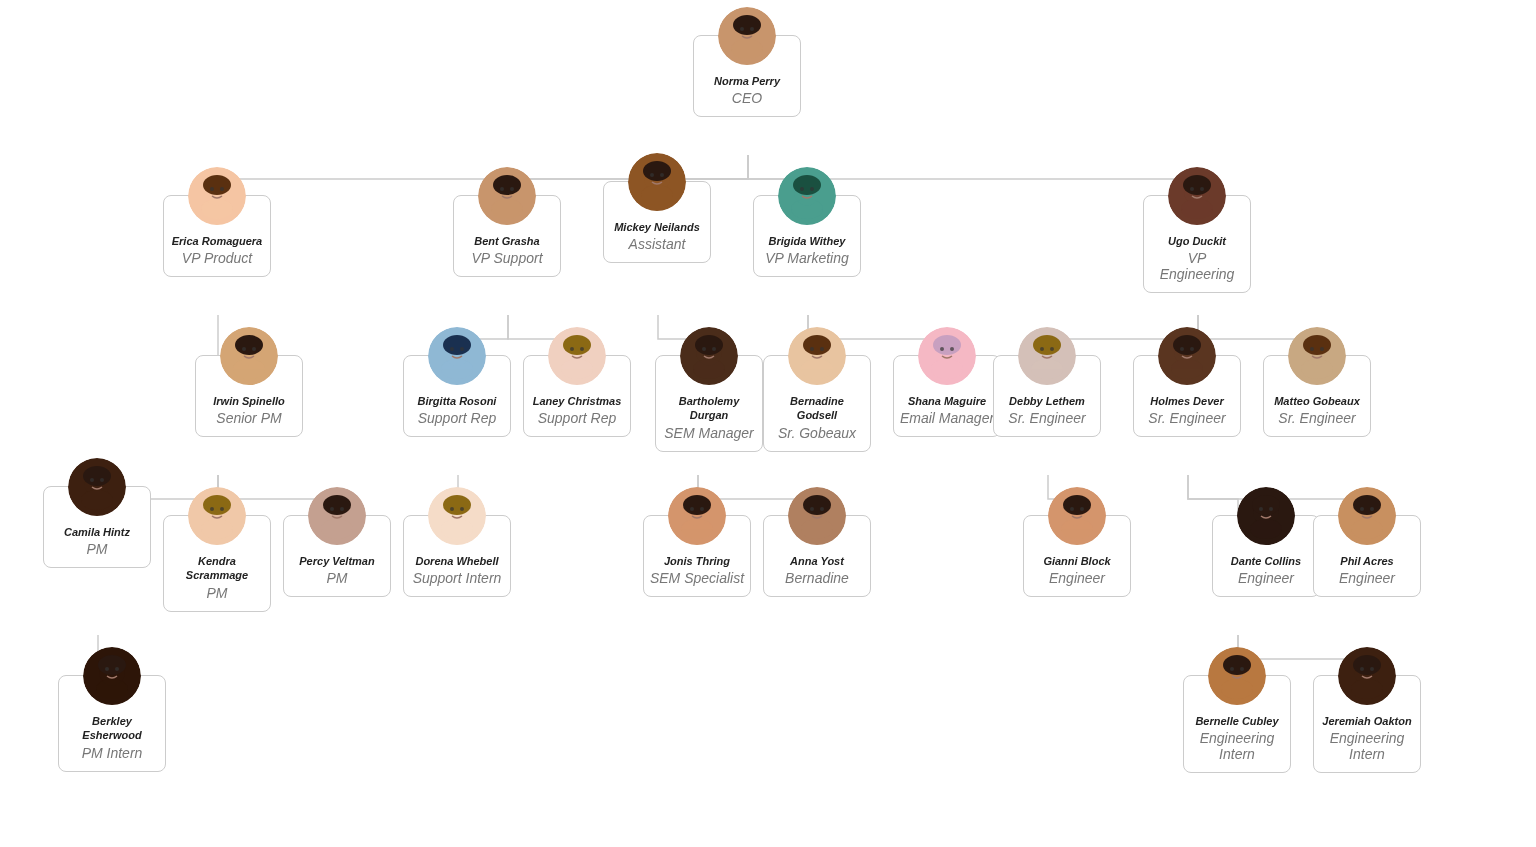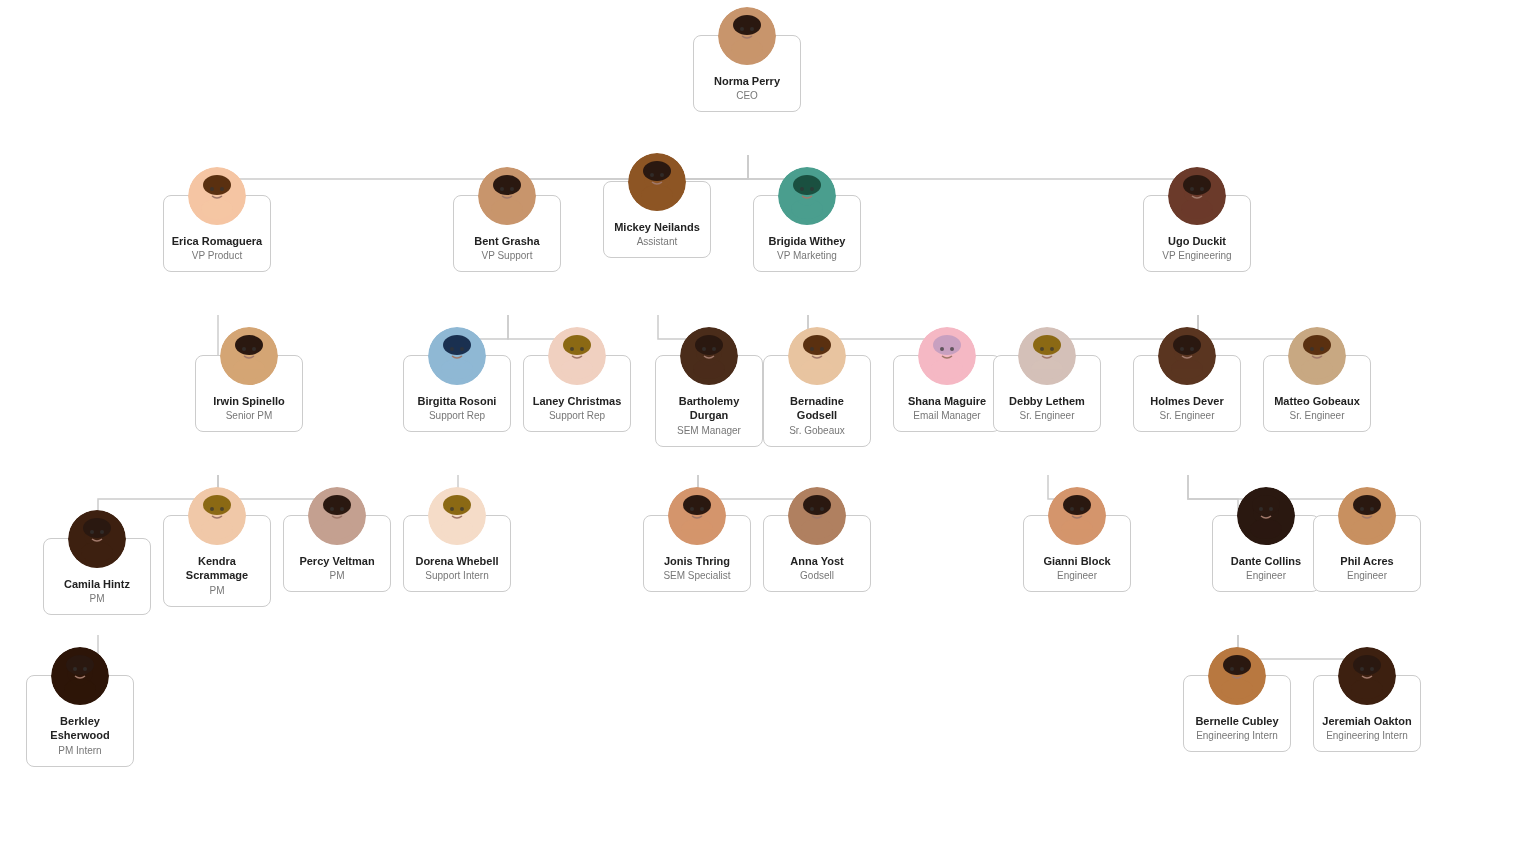--- a/index.html
+++ b/index.html
@@ -37,30 +37,31 @@
       transform: translateX(-50%);
       overflow: hidden;
     }
     .person-card .pname {
       font-weight: 700;
       font-size: 11px;
       color: #222;
       line-height: 1.3;
     }
     .person-card .ptitle {
-      font-size: 10px;
+      font-size: 14px;
       color: #777;
       margin-top: 2px;
     }
 
     
     .chart-abs {
       position: relative;
       width: 1380px;
       height: 847px;
+      font-style: italic;
     }
     .abs-node {
       position: absolute;
     }
   </style>
 </head>
 <body>
 
 <div class="chart-abs">
   <svg id="org-lines" style="position:absolute;top:0;left:0;width:1536px;height:847px;pointer-events:none;overflow:visible;">
@@ -355,21 +356,21 @@
     <circle cx="34" cy="22" r="2" fill="#333" opacity="0.7"></circle>
     <path d="M24 29 Q29 33 34 29" stroke="#a0786a" stroke-width="1.5" fill="none"></path>
     <ellipse cx="29" cy="42" rx="16" ry="10" fill="#c8a882" opacity="0.8"></ellipse>
     <rect x="13" y="42" width="32" height="16" rx="2" fill="#c8a882" opacity="0.5"></rect>
   </svg>
       </div>
       <div class="pname">Matteo Gobeaux</div>
       <div class="ptitle">Sr. Engineer</div>
     </div>
   </div>
-      <div class="abs-node" style="left: 43px; top: 538px; width: 110px;">
+      <div class="abs-node" style="left: 43px; top: 486px; width: 110px;">
     <div class="person-card">
       <div class="avatar-circle">
         <svg viewBox="0 0 58 58" xmlns="http://www.w3.org/2000/svg">
     <circle cx="29" cy="29" r="29" fill="#3d2010"></circle>
     <ellipse cx="29" cy="24" rx="13" ry="15" fill="#3d2010"></ellipse>
     <ellipse cx="29" cy="18" rx="14" ry="10" fill="#2a1810"></ellipse>
     <circle cx="24" cy="22" r="2" fill="#333" opacity="0.7"></circle>
     <circle cx="34" cy="22" r="2" fill="#333" opacity="0.7"></circle>
     <path d="M24 29 Q29 33 34 29" stroke="#a0786a" stroke-width="1.5" fill="none"></path>
     <ellipse cx="29" cy="42" rx="16" ry="10" fill="#3d2010" opacity="0.8"></ellipse>
@@ -460,21 +461,21 @@
     <ellipse cx="29" cy="24" rx="13" ry="15" fill="#b08060"></ellipse>
     <ellipse cx="29" cy="18" rx="14" ry="10" fill="#2a1810"></ellipse>
     <circle cx="24" cy="22" r="2" fill="#333" opacity="0.7"></circle>
     <circle cx="34" cy="22" r="2" fill="#333" opacity="0.7"></circle>
     <path d="M24 29 Q29 33 34 29" stroke="#a0786a" stroke-width="1.5" fill="none"></path>
     <ellipse cx="29" cy="42" rx="16" ry="10" fill="#b08060" opacity="0.8"></ellipse>
     <rect x="13" y="42" width="32" height="16" rx="2" fill="#b08060" opacity="0.5"></rect>
   </svg>
       </div>
       <div class="pname">Anna Yost</div>
-      <div class="ptitle">Godsell</div>
+      <div class="ptitle">Bernadine</div>
     </div>
   </div>
       <div class="abs-node" style="left: 1023px; top: 515px; width: 110px;">
     <div class="person-card">
       <div class="avatar-circle">
         <svg viewBox="0 0 58 58" xmlns="http://www.w3.org/2000/svg">
     <circle cx="29" cy="29" r="29" fill="#d4956c"></circle>
     <ellipse cx="29" cy="24" rx="13" ry="15" fill="#d4956c"></ellipse>
     <ellipse cx="29" cy="18" rx="14" ry="10" fill="#2a1810"></ellipse>
     <circle cx="24" cy="22" r="2" fill="#333" opacity="0.7"></circle>
@@ -517,21 +518,21 @@
     <circle cx="34" cy="22" r="2" fill="#333" opacity="0.7"></circle>
     <path d="M24 29 Q29 33 34 29" stroke="#a0786a" stroke-width="1.5" fill="none"></path>
     <ellipse cx="29" cy="42" rx="16" ry="10" fill="#c89060" opacity="0.8"></ellipse>
     <rect x="13" y="42" width="32" height="16" rx="2" fill="#c89060" opacity="0.5"></rect>
   </svg>
       </div>
       <div class="pname">Phil Acres</div>
       <div class="ptitle">Engineer</div>
     </div>
   </div>
-      <div class="abs-node" style="left: 26px; top: 675px; width: 110px;">
+      <div class="abs-node" style="left: 58px; top: 675px; width: 110px;">
     <div class="person-card">
       <div class="avatar-circle">
         <svg viewBox="0 0 58 58" xmlns="http://www.w3.org/2000/svg">
     <circle cx="29" cy="29" r="29" fill="#2d1508"></circle>
     <ellipse cx="29" cy="24" rx="13" ry="15" fill="#2d1508"></ellipse>
     <ellipse cx="29" cy="18" rx="14" ry="10" fill="#2a1810"></ellipse>
     <circle cx="24" cy="22" r="2" fill="#333" opacity="0.7"></circle>
     <circle cx="34" cy="22" r="2" fill="#333" opacity="0.7"></circle>
     <path d="M24 29 Q29 33 34 29" stroke="#a0786a" stroke-width="1.5" fill="none"></path>
     <ellipse cx="29" cy="42" rx="16" ry="10" fill="#2d1508" opacity="0.8"></ellipse>

